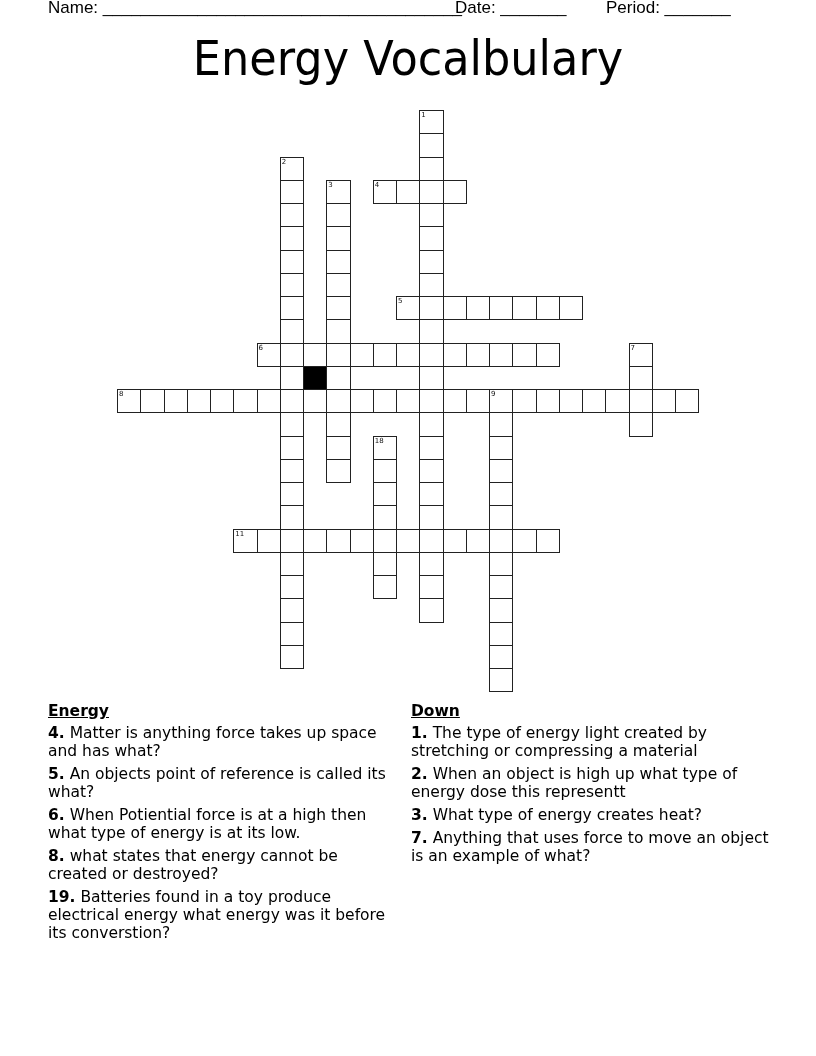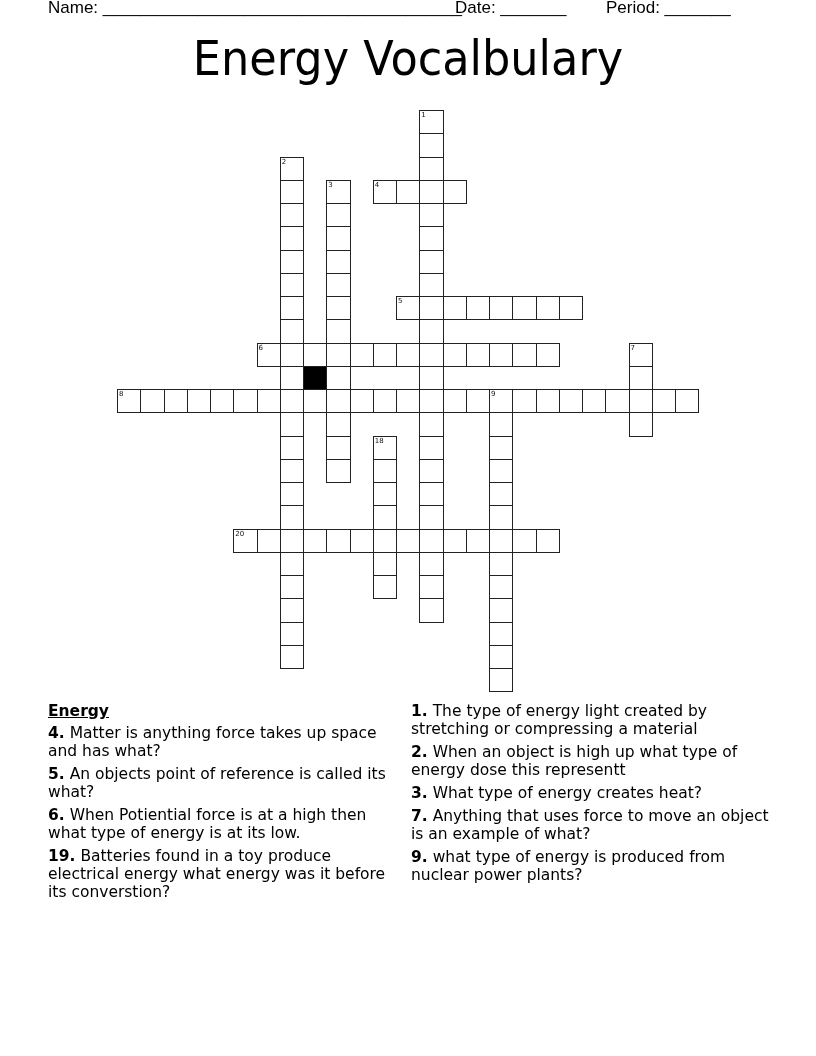--- a/index.html
+++ b/index.html
@@ -184,41 +184,42 @@
     <div class="cell" style="left: 372.75px; top: 435.5px;">
       <span class="num">18</span>
     </div>
     <div class="cell" style="left: 372.75px; top: 458.75px;"></div>
     <div class="cell" style="left: 372.75px; top: 482px;"></div>
     <div class="cell" style="left: 372.75px; top: 505.25px;"></div>
     <div class="cell" style="left: 372.75px; top: 528.5px;"></div>
     <div class="cell" style="left: 372.75px; top: 551.75px;"></div>
     <div class="cell" style="left: 372.75px; top: 575px;"></div>
     <div class="cell" style="left: 233.25px; top: 528.5px;">
-      <span class="num">20</span>
+      <span class="num">11</span>
     </div>
     <div class="cell" style="left: 256.5px; top: 528.5px;"></div>
     <div class="cell" style="left: 303px; top: 528.5px;"></div>
     <div class="cell" style="left: 326.25px; top: 528.5px;"></div>
     <div class="cell" style="left: 349.5px; top: 528.5px;"></div>
     <div class="cell" style="left: 396px; top: 528.5px;"></div>
     <div class="cell" style="left: 442.5px; top: 528.5px;"></div>
     <div class="cell" style="left: 465.75px; top: 528.5px;"></div>
     <div class="cell" style="left: 512.25px; top: 528.5px;"></div>
     <div class="cell" style="left: 535.5px; top: 528.5px;"></div>
     <div class="cell black" style="left: 303px; top: 365.75px;"></div>
   </div>
 
 <div class="clues across">
   <h3>Energy</h3>
   <div class="clue"><b>4.</b> <span>Matter is anything force takes up space and has what?</span></div>
   <div class="clue"><b>5.</b> <span>An objects point of reference is called its what?</span></div>
   <div class="clue"><b>6.</b> <span>When Potiential force is at a high then what type of energy is at its low.</span></div>
+  <div class="clue"><b>8.</b> <span>what states that energy cannot be created or destroyed?</span></div>
   <div class="clue"><b>19.</b> <span>Batteries found in a toy produce electrical energy what energy was it before its converstion?</span></div>
 </div>
 
 <div class="clues down">
+  <h3>Down</h3>
   <div class="clue"><b>1.</b> <span>The type of energy light created by stretching or compressing a material</span></div>
   <div class="clue"><b>2.</b> <span>When an object is high up what type of energy dose this representt</span></div>
   <div class="clue"><b>3.</b> <span>What type of energy creates heat?</span></div>
   <div class="clue"><b>7.</b> <span>Anything that uses force to move an object is an example of what?</span></div>
-  <div class="clue"><b>9.</b> <span>what type of energy is produced from nuclear power plants?</span></div>
 </div>
 
 </body></html>

